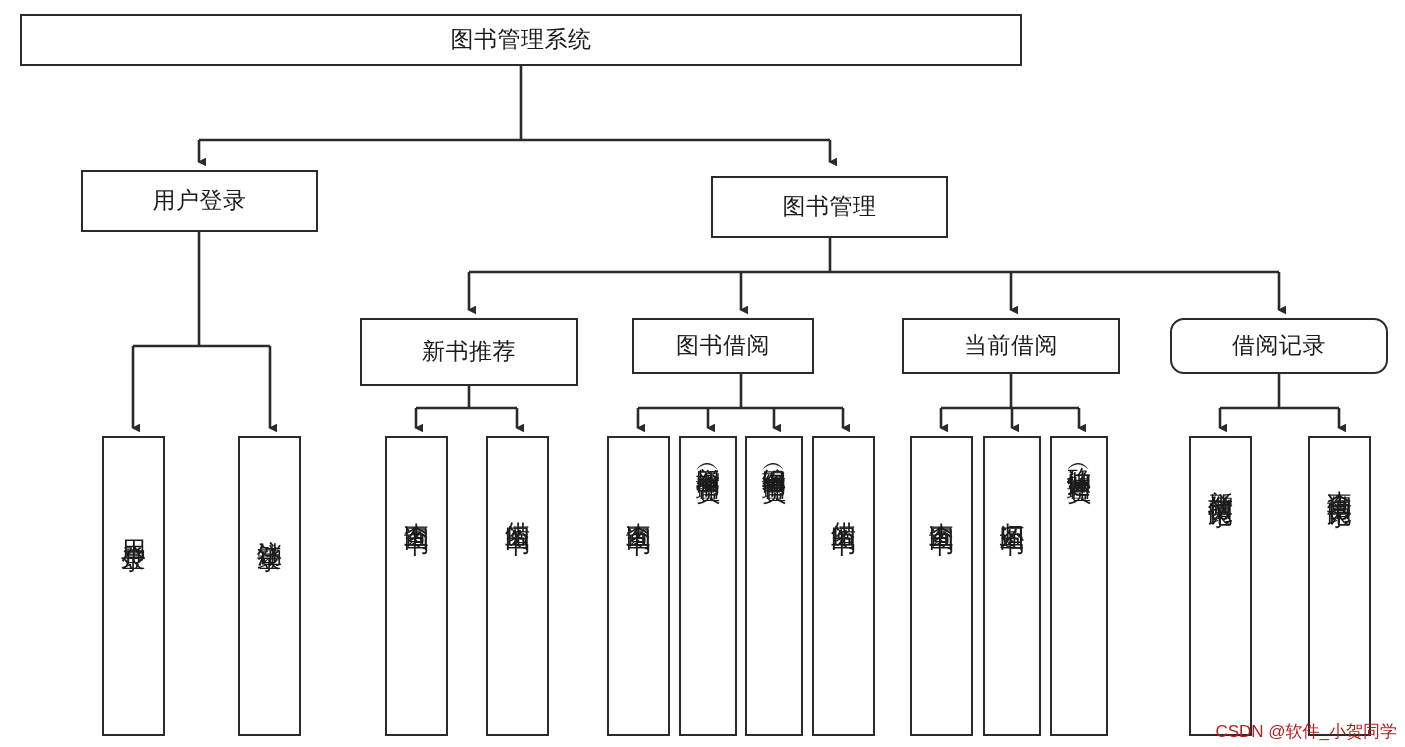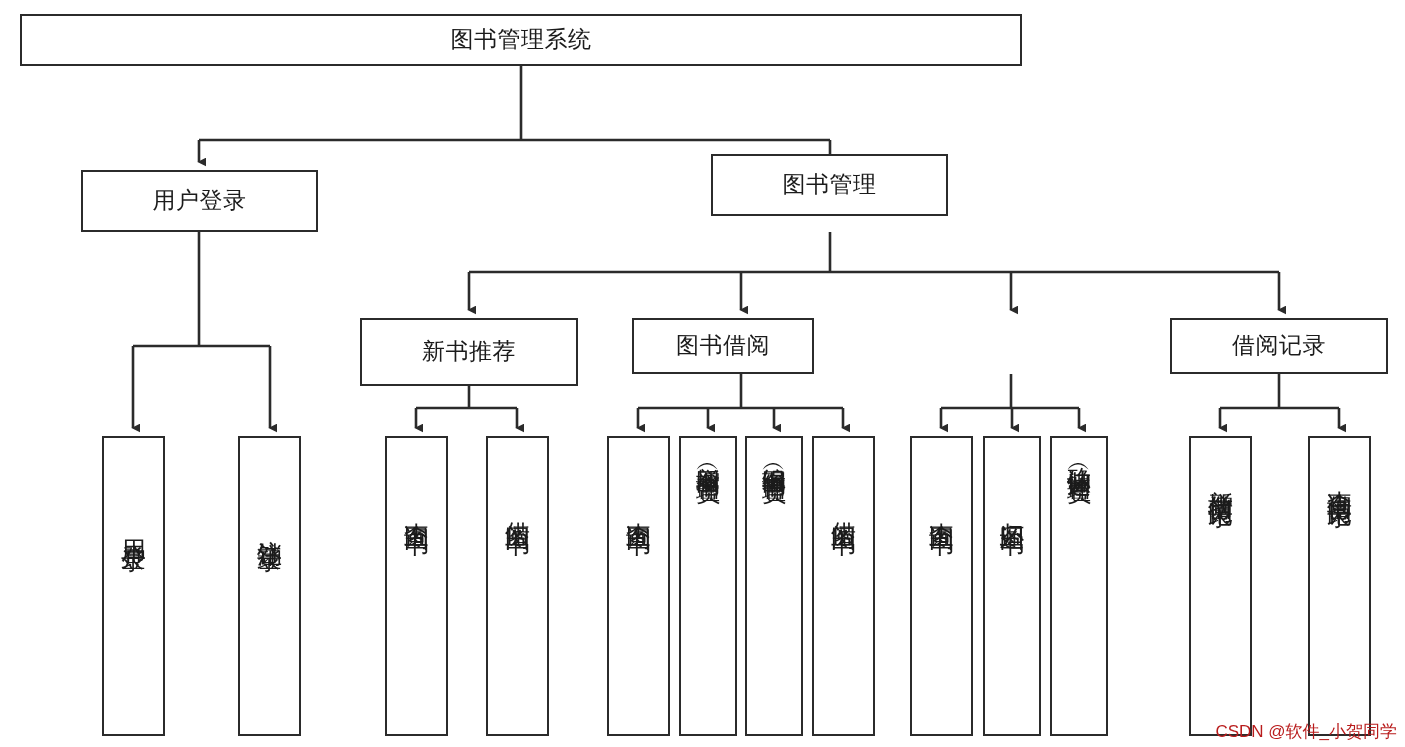--- a/index.html
+++ b/index.html
@@ -126,31 +126,34 @@
     </g>
   </svg>
 
   <div class="node h-node" style="left:20px; top:14px; width:1002px; height:52px;">
     <span class="node-label">图书管理系统</span>
   </div>
 
   <div class="node h-node" style="left:81px; top:170px; width:237px; height:62px;">
     <span class="node-label">用户登录</span>
   </div>
-  <div class="node h-node" style="left:711px; top:154px; width:237px; height:62px;">
+  <div class="node h-node" style="left:711px; top:176px; width:237px; height:62px;">
     <span class="node-label">图书管理</span>
   </div>
 
   <div class="node h-node" style="left:360px; top:318px; width:218px; height:68px;">
     <span class="node-label">新书推荐</span>
   </div>
   <div class="node h-node" style="left:632px; top:318px; width:182px; height:56px;">
     <span class="node-label">图书借阅</span>
   </div>
-  <div class="node h-node" style="left:1170px; top:318px; width:218px; height:56px;">
+  <div class="node h-node" style="left:902px; top:318px; width:218px; height:56px;">
+    <span class="node-label">当前借阅</span>
+  </div>
+  <div class="node h-node" style="left:1170px; top:318px; width:218px; height:56px;border-radius:14px;">
     <span class="node-label">借阅记录</span>
   </div>
 
   <div class="node v-node" style="left:102px; top:436px; width:63px; height:300px; padding-top:82px;">
     <span class="node-label">用户登录</span>
   </div>
   <div class="node v-node" style="left:238px; top:436px; width:63px; height:300px; padding-top:82px;">
     <span class="node-label">注销登录</span>
   </div>
 

